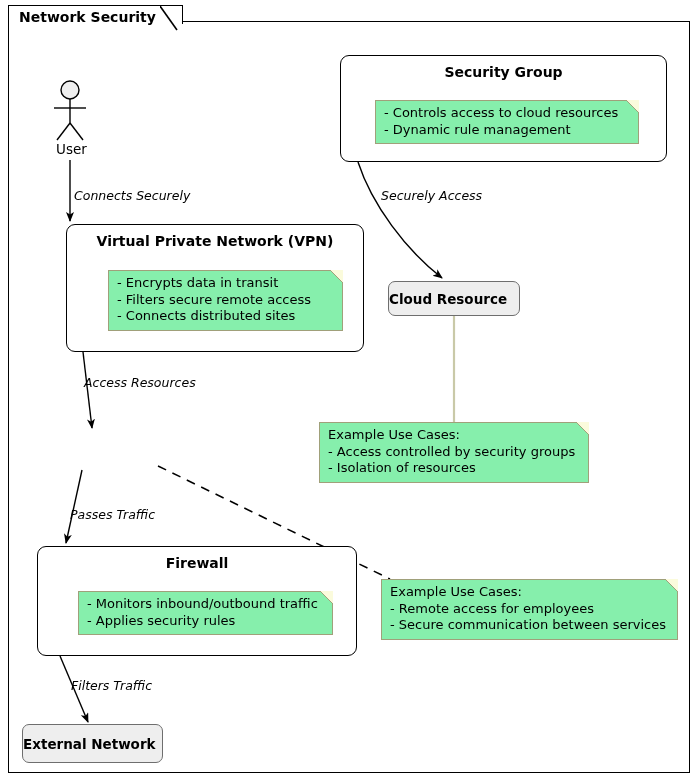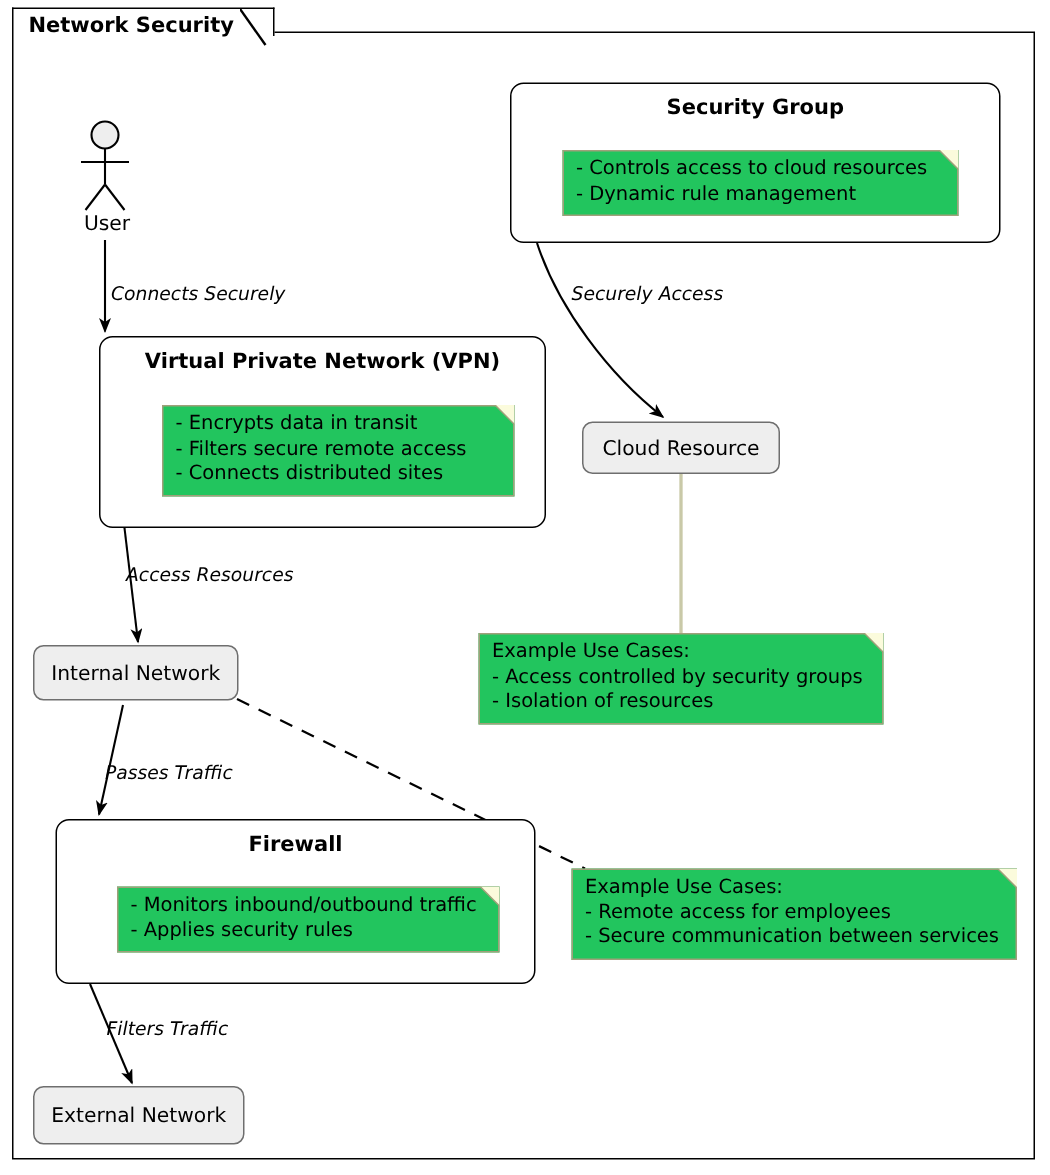--- a/index.html
+++ b/index.html
@@ -71,22 +71,22 @@
 
   
   .node {
     position: absolute;
     background: #EEEEEE;
     border: 1.2px solid #6E6E6E;
     border-radius: 7px;
     box-sizing: border-box;
     display: flex;
     align-items: center;
-    justify-content: center;
     z-index: 2;
+    font-weight: bold;
   }
   .node-label {
     font-size: 13.5px;
     color: #000000;
     white-space: nowrap;
   }
 
   
   .component {
     position: absolute;
@@ -104,21 +104,21 @@
     text-align: center;
     font-size: 14px;
     font-weight: bold;
     color: #000000;
     white-space: nowrap;
   }
 
   
   .note {
     position: absolute;
-    background: #22c55e;
+    background: #86efac;
     border: 1px solid #A0A07A;
     box-sizing: border-box;
     padding: 4px 8px 5px 8px;
     z-index: 3;
   }
   .note-fold {
     position: absolute;
     right: -1px;
     top: -1px;
     width: 13px;
@@ -247,23 +247,20 @@
       <path d="M0,0 L13,13" stroke="#A0A07A" stroke-width="1"></path>
     </svg>
     <div class="note-line">- Monitors inbound/outbound traffic</div>
     <div class="note-line">- Applies security rules</div>
   </div>
 
   <div class="node" style="left:388px; top:281px; width:132px; height:35px;">
     <span class="node-label">Cloud Resource</span>
   </div>
 
-  <div class="node" style="left:22px; top:430px; width:137px; height:37px;">
-    <span class="node-label">Internal Network</span>
-  </div>
 
   <div class="node" style="left:22px; top:724px; width:141px; height:39px;">
     <span class="node-label">External Network</span>
   </div>
 
   <div class="note" style="left:319px; top:422px; width:270px;">
     <svg class="note-fold" viewBox="0 0 13 13">
       <path d="M0,0 L13,13 L13,0 Z" fill="#FBFBDC"></path>
       <path d="M0,0 L13,13" stroke="#A0A07A" stroke-width="1"></path>
     </svg>

